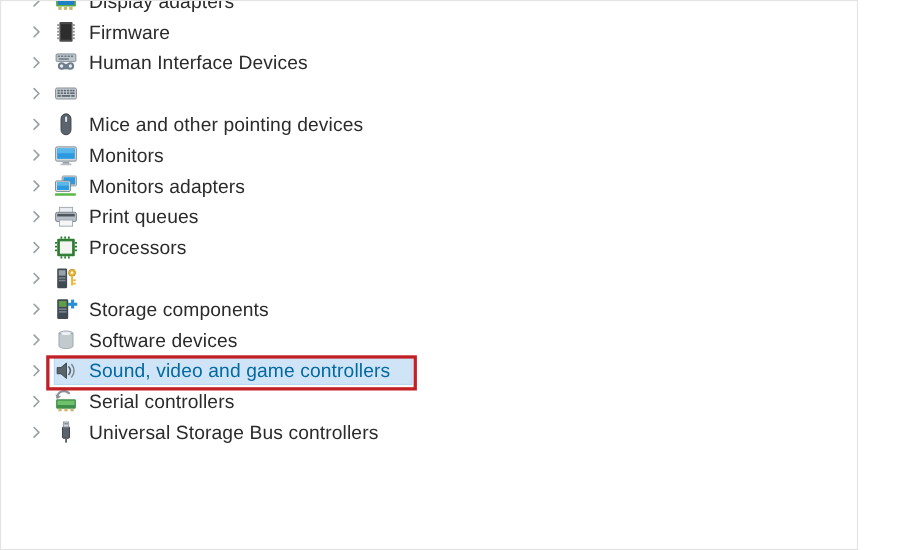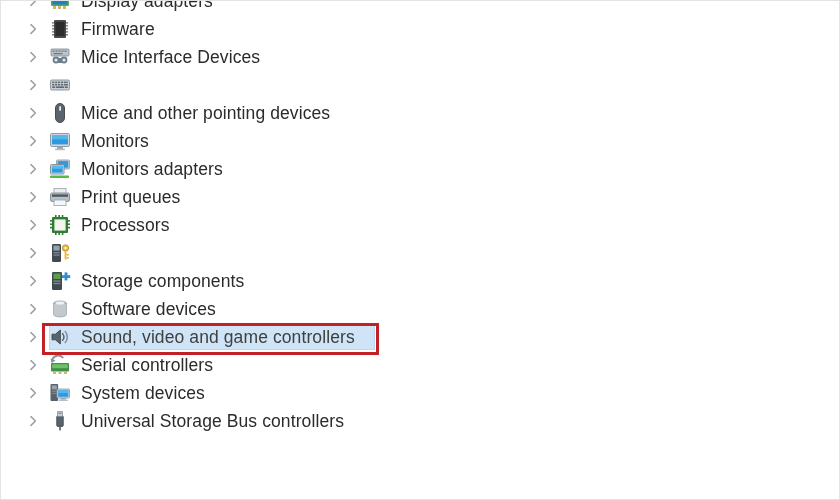--- a/index.html
+++ b/index.html
@@ -9,21 +9,21 @@
   }
   body {
     width: 840px;
     height: 500px;
     font-family: "Liberation Sans", sans-serif;
     overflow: hidden;
   }
 
   #screen {
     position: relative;
-    width: 840px;
+    width: 780px;
     height: 500px;
     background: #ffffff;
     box-sizing: border-box;
     border: 1px solid #e3e3e3;
     overflow: hidden;
   }
 
   
   #tree {
     position: absolute;
@@ -81,21 +81,21 @@
     border: 1px solid #b9d8f2;
     box-sizing: border-box;
     z-index: 0;
   }
   .row.selected .chevron,
   .row.selected .icon,
   .row.selected .label {
     position: relative;
     z-index: 1;
   }
-  .row.selected .label { color: #404040; }
+  .row.selected .label { color: #0369a1; }
 
   
   #annotation {
     position: absolute;
     left: 41px;
     top: 322px;
     width: 337px;
     height: 32px;
     border: 3px solid #c32026;
     box-sizing: border-box;
@@ -169,21 +169,21 @@
               <rect x="15.5" y="4.5" width="2" height="1.3"></rect>
               <rect x="4.5" y="7" width="9" height="1.3"></rect>
             </g>
             <circle cx="7" cy="14" r="3.4" fill="#6f7e8c"></circle>
             <circle cx="15" cy="14" r="3.4" fill="#6f7e8c"></circle>
             <rect x="7" y="12" width="8" height="5" fill="#6f7e8c"></rect>
             <circle cx="7" cy="14" r="1.5" fill="#e9edf1"></circle>
             <circle cx="15" cy="14" r="1.5" fill="#e9edf1"></circle>
           </svg>
         </span>
-        <span class="label">Mice Interface Devices</span>
+        <span class="label">Human Interface Devices</span>
       </div>
       <div class="row">
         <span class="chevron">
           <svg width="16" height="16" viewBox="0 0 16 16">
             <path d="M6 3.6 L10.4 8 L6 12.4" fill="none" stroke="#9aa0a6" stroke-width="1.5" stroke-linecap="round" stroke-linejoin="round"></path>
           </svg>
         </span>
         <span class="icon">
           <svg width="22" height="22" viewBox="0 0 22 22">
             <rect x="1.5" y="6" width="19" height="10" rx="1.4" fill="#c8ced4" stroke="#868e96" stroke-width="0.9"></rect>
@@ -390,41 +390,20 @@
         <span class="label">Serial controllers</span>
       </div>
       <div class="row">
         <span class="chevron">
           <svg width="16" height="16" viewBox="0 0 16 16">
             <path d="M6 3.6 L10.4 8 L6 12.4" fill="none" stroke="#9aa0a6" stroke-width="1.5" stroke-linecap="round" stroke-linejoin="round"></path>
           </svg>
         </span>
         <span class="icon">
           <svg width="22" height="22" viewBox="0 0 22 22">
-            <rect x="1.5" y="2" width="7.6" height="17" rx="1" fill="#586169"></rect>
-            <rect x="2.8" y="3.4" width="5" height="4" fill="#9aa3ab"></rect>
-            <rect x="2.8" y="8.6" width="5" height="1.3" fill="#7c868e"></rect>
-            <rect x="2.8" y="10.8" width="5" height="1.3" fill="#7c868e"></rect>
-            <rect x="8" y="7" width="12.5" height="9" rx="1" fill="#cfd6dc" stroke="#8a939b" stroke-width="0.8"></rect>
-            <rect x="9.2" y="8.2" width="10.1" height="6.6" fill="#2b9ae0"></rect>
-            <rect x="9.2" y="8.2" width="10.1" height="2.9" fill="#57b6ea"></rect>
-            <rect x="11.6" y="16" width="5.2" height="1.6" fill="#9aa3ab"></rect>
-            <rect x="9.6" y="17.4" width="9.2" height="1.5" rx="0.5" fill="#b6bdc4"></rect>
-          </svg>
-        </span>
-        <span class="label">System devices</span>
-      </div>
-      <div class="row">
-        <span class="chevron">
-          <svg width="16" height="16" viewBox="0 0 16 16">
-            <path d="M6 3.6 L10.4 8 L6 12.4" fill="none" stroke="#9aa0a6" stroke-width="1.5" stroke-linecap="round" stroke-linejoin="round"></path>
-          </svg>
-        </span>
-        <span class="icon">
-          <svg width="22" height="22" viewBox="0 0 22 22">
             <rect x="7.8" y="6" width="6.4" height="10.4" rx="0.8" fill="#5a646c" stroke="#3d464d" stroke-width="0.9"></rect>
             <rect x="8.6" y="1.6" width="4.8" height="4.6" fill="#cfd6dc" stroke="#8a939b" stroke-width="0.8"></rect>
             <rect x="9.6" y="2.6" width="1.3" height="1.3" fill="#6b747c"></rect>
             <rect x="11.3" y="2.6" width="1.3" height="1.3" fill="#6b747c"></rect>
             <rect x="10.2" y="16.4" width="1.7" height="4" fill="#5a646c"></rect>
           </svg>
         </span>
         <span class="label">Universal Storage Bus controllers</span>
       </div>
     </div>

